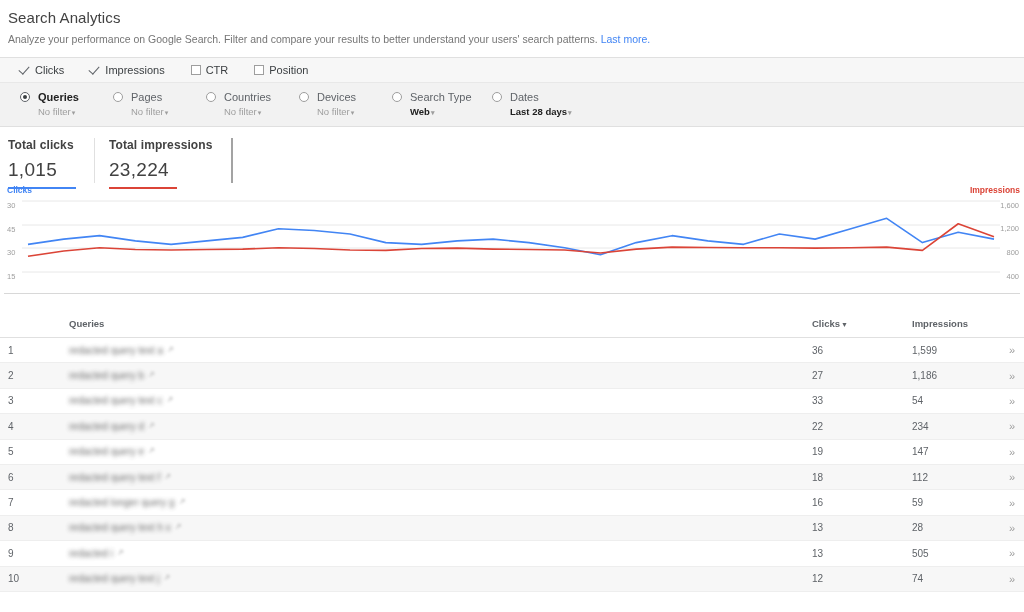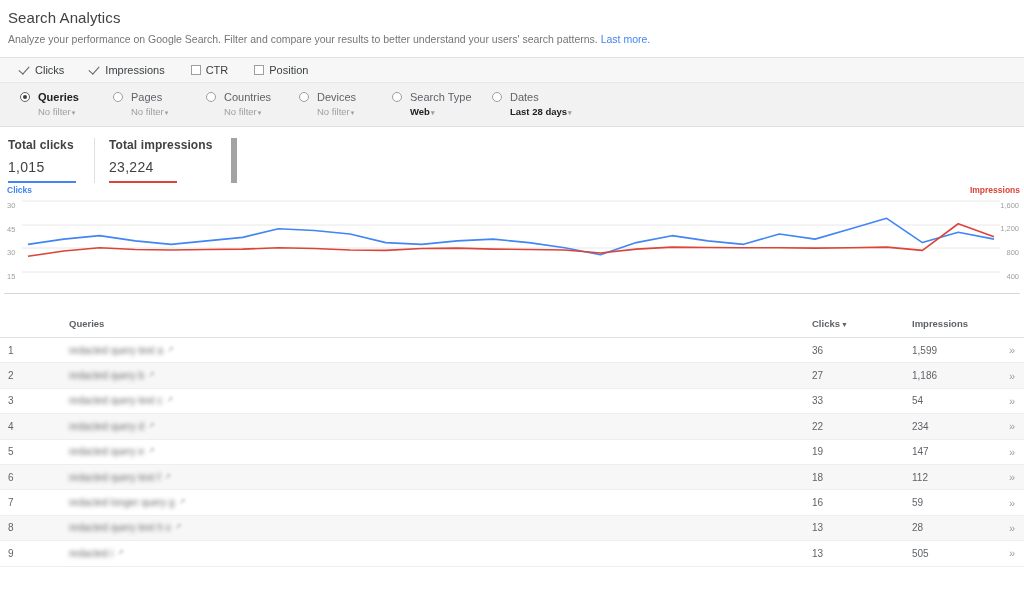--- a/index.html
+++ b/index.html
@@ -111,27 +111,27 @@
     display: flex;
     padding: 11px 0 0 8px;
     height: 56px;
   }
   .total-card {
     padding: 0 18px 0 0;
     margin-right: 14px;
     border-right: 1px solid #e0e0e0;
     min-width: 68px;
   }
-  .total-card:last-child { border-right: 6px solid #a3a3a3; }
+  .total-card:last-child { border-right: 2px solid #a3a3a3; }
   .total-label {
     font-size: 12px; font-weight: bold; color: #424242;
     letter-spacing: .1px; white-space: nowrap;
   }
   .total-value {
-    font-size: 14px; color: #424242; font-weight: 400;
+    font-size: 19px; color: #424242; font-weight: 400;
     margin-top: 7px; letter-spacing: .3px;
   }
   .total-rule { height: 2px; margin-top: 6px; width: 68px; }
 
   
   .chart-wrap {
     position: relative;
     height: 104px;
     margin-top: 2px;
   }
@@ -409,14 +409,21 @@
         <td class="c-impr">28</td>
         <td class="c-more"><span class="chev">»</span></td>
       </tr>
       <tr>
         <td class="c-rank">9</td>
         <td class="c-query"><span class="blurred">redacted i</span><span class="ext">↗</span></td>
         <td class="c-clicks">13</td>
         <td class="c-impr">505</td>
         <td class="c-more"><span class="chev">»</span></td>
       </tr>
+      <tr>
+        <td class="c-rank">10</td>
+        <td class="c-query"><span class="blurred">redacted query text j</span><span class="ext">↗</span></td>
+        <td class="c-clicks">12</td>
+        <td class="c-impr">74</td>
+        <td class="c-more"><span class="chev">»</span></td>
+      </tr>
     </tbody>
 </table>
 
 </body></html>

